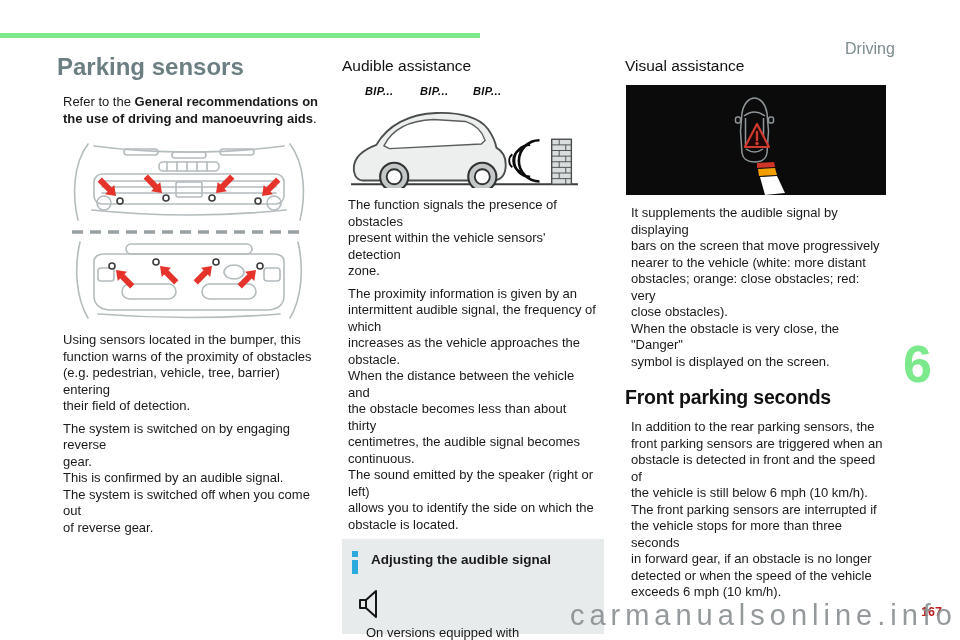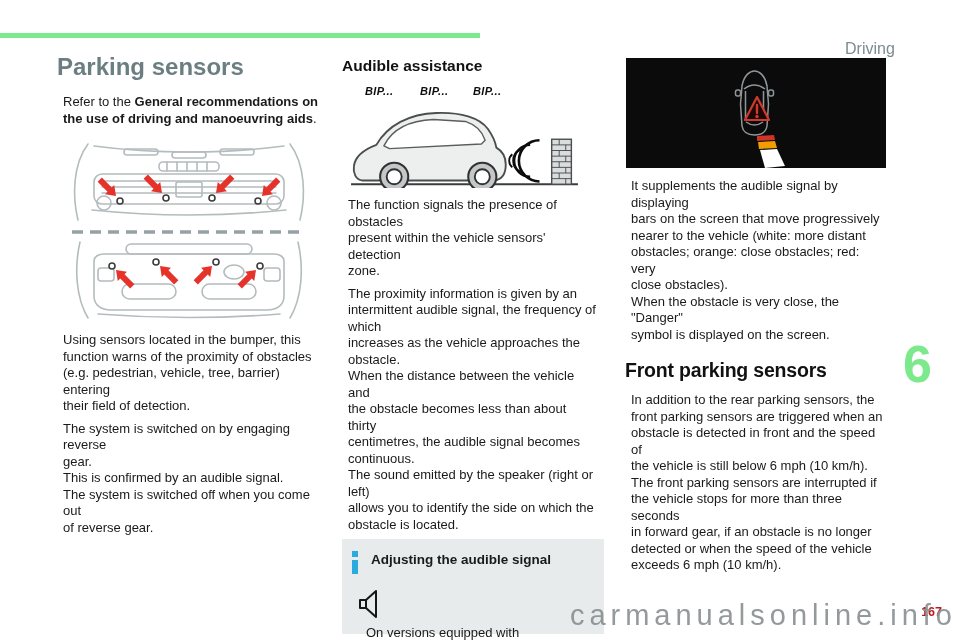--- a/index.html
+++ b/index.html
@@ -20,21 +20,21 @@
   .page{position:relative;width:960px;height:640px;background:#fff;overflow:hidden;
         font-family:"Liberation Sans", sans-serif;color:var(--body-text);}
   .green-bar{position:absolute;left:0;top:33px;width:480px;height:5px;background:var(--accent-green);}
   .header-label{position:absolute;left:845px;top:20px;font-size:16px;color:var(--muted-gray);margin-top:20px;}
   .col{position:absolute;top:50px;}
   .col-left{left:57px;width:276px;}
   .col-mid{left:342px;width:262px;}
   .col-right{left:625px;width:264px;}
   h1{font-size:24px;font-weight:700;color:var(--heading-teal);margin:2px 0 12px;line-height:30px;}
   h2{font-size:19.5px;font-weight:700;color:#111;margin:13px 0 10px;line-height:23px;letter-spacing:-0.2px;}
-  h3{font-size:15.5px;font-weight:700;color:#111;margin:6px 0 10px;line-height:19px;}
+  h3{font-size:15.5px;font-weight:400;color:#111;margin:6px 0 10px;line-height:19px;}
   p.body{font-size:13px;line-height:16.5px;margin:6px;white-space:pre-line;}
   .mt6{margin-top:6px;} .mt9{margin-top:9px;}
   .bumper-wrap{margin:13px 0 5px 6px;}
   .illus{position:relative;height:104px;margin:6px 0 8px;}
   .bip{position:absolute;top:0;font-size:11px;font-weight:700;font-style:italic;letter-spacing:0.4px;color:#0d0d0d;}
   .bip1{left:23px;} .bip2{left:78px;} .bip3{left:131px;}
   .illus svg{position:absolute;left:0;top:13px;}
   .screen-img{margin:8px 0 10px;display:block;}
   .h2-right{margin-top:16px;}
   .info-box{margin-top:4px;background:var(--info-box-bg);height:95px;box-sizing:border-box;padding:12px 12px 0 9px;}
@@ -206,20 +206,21 @@
         </svg>
         <p class="body">On versions equipped with
 CITROËN Connect Radio, pressing
 this button opens the audible signal
 volume adjustment window.</p>
       </div>
     </div>
   </div>
 
   <div class="col col-right">
+    <h3>Visual assistance</h3>
 
     <svg class="screen-img" width="262" height="110" viewBox="0 0 260 110">
       <rect class="screen-bg" x="0" y="0" width="260" height="110"></rect>
       <g transform="translate(110,12)">
         <path class="topcar" d="M6,16 C8,5 14,1 18.5,1 C23,1 29,5 31,16 L32.5,34 L31,56 C30,62 25,65 18.5,65 C12,65 7,62 6,56 L4.5,34 Z"></path>
         <path class="topcar" d="M8,19 Q18.5,11 29,19"></path>
         <path class="topcar" d="M10,52 Q18.5,58 27,52"></path>
         <path class="topcar" d="M9.5,21 V50 M27.5,21 V50"></path>
         <rect class="topcar" x="-0.5" y="20" width="5" height="6" rx="2"></rect>
         <rect class="topcar" x="32.5" y="20" width="5" height="6" rx="2"></rect>
@@ -236,21 +237,21 @@
       </g>
     </svg>
 
     <p class="body">It supplements the audible signal by displaying
 bars on the screen that move progressively
 nearer to the vehicle (white: more distant
 obstacles; orange: close obstacles; red: very
 close obstacles).
 When the obstacle is very close, the "Danger"
 symbol is displayed on the screen.</p>
-    <h2 class="h2-right">Front parking sensors</h2>
+    <h2 class="h2-right">Front parking seconds</h2>
     <p class="body">In addition to the rear parking sensors, the
 front parking sensors are triggered when an
 obstacle is detected in front and the speed of
 the vehicle is still below 6 mph (10 km/h).
 The front parking sensors are interrupted if
 the vehicle stops for more than three seconds
 in forward gear, if an obstacle is no longer
 detected or when the speed of the vehicle
 exceeds 6 mph (10 km/h).</p>
   </div>

